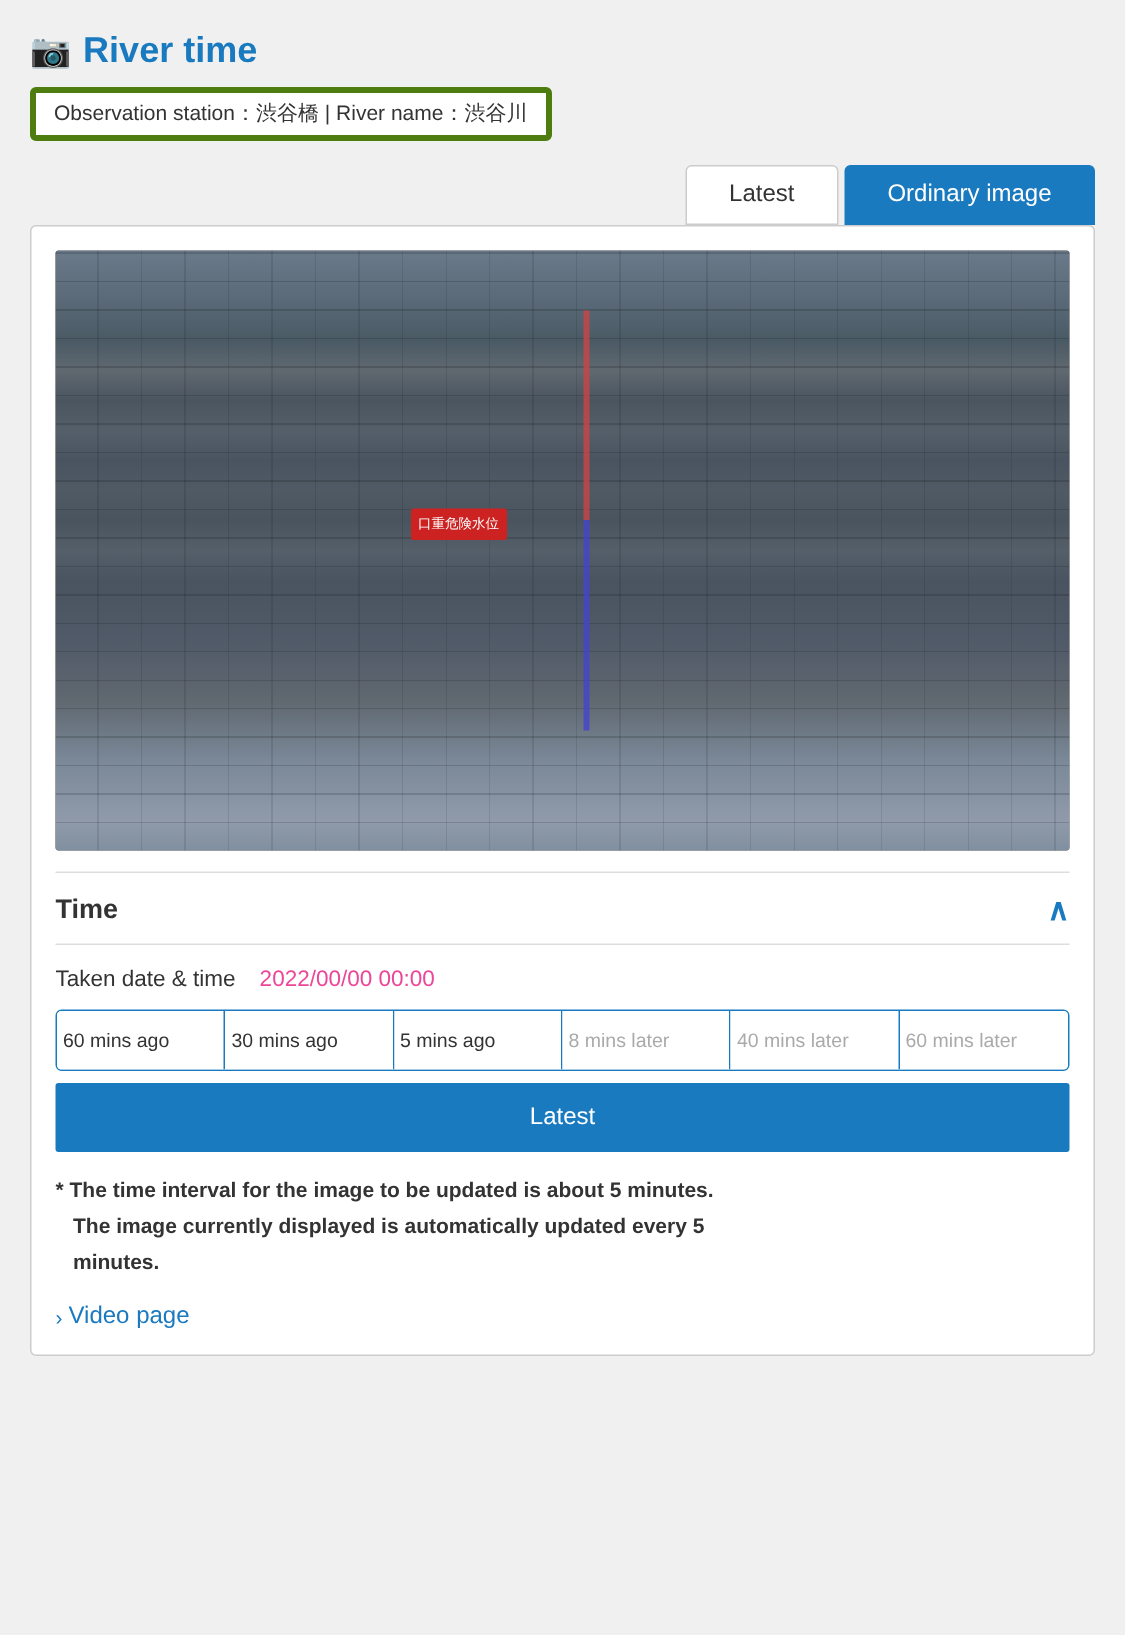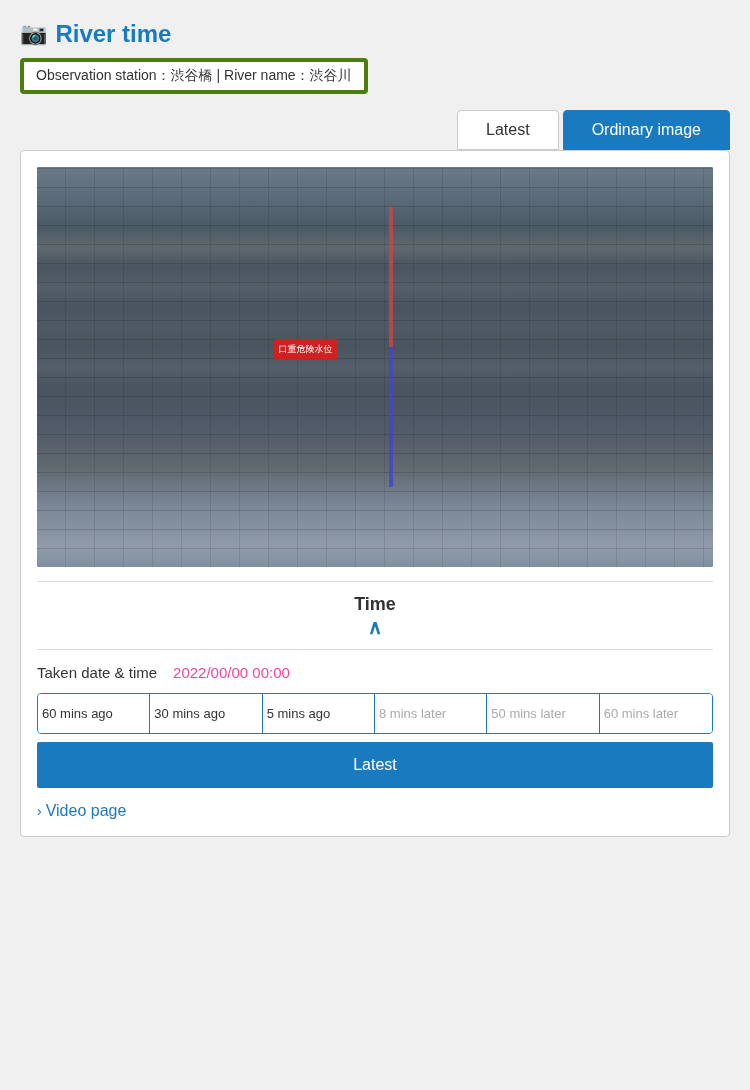--- a/index.html
+++ b/index.html
@@ -139,21 +139,20 @@
     .time-header {
       display: flex;
       justify-content: space-between;
       align-items: center;
       font-size: 18px;
       font-weight: 600;
       color: #333;
       padding-bottom: 10px;
       border-bottom: 1px solid #ddd;
       margin-bottom: 14px;
-      flex-direction: column;
     }
     .chevron-up {
       color: #1a7abf;
       font-size: 20px;
     }
     .taken-date-row {
       display: flex;
       align-items: center;
       gap: 16px;
       margin-bottom: 12px;
@@ -264,25 +263,30 @@
     <div class="taken-date-row">
       <span>Taken date &amp; time</span>
       <span class="taken-date-value">2022/00/00 00:00</span>
     </div>
 
     <div class="time-buttons-grid">
       <button class="time-btn">60 mins ago</button>
       <button class="time-btn">30 mins ago</button>
       <button class="time-btn">5 mins ago</button>
       <button class="time-btn disabled">8 mins later</button>
-      <button class="time-btn disabled">50 mins later</button>
+      <button class="time-btn disabled">40 mins later</button>
       <button class="time-btn disabled">60 mins later</button>
     </div>
 
     <button class="latest-btn">Latest</button>
 
+    <div class="note-text">
+      * The time interval for the image to be updated is about 5 minutes.<br>
+      &nbsp;&nbsp;&nbsp;The image currently displayed is automatically updated every 5<br>
+      &nbsp;&nbsp;&nbsp;minutes.
+    </div>
 
     <a class="video-link">
       <span class="chevron-right">›</span>
       <span>Video page</span>
     </a>
   </div>
 </div>
 
 </body></html>

